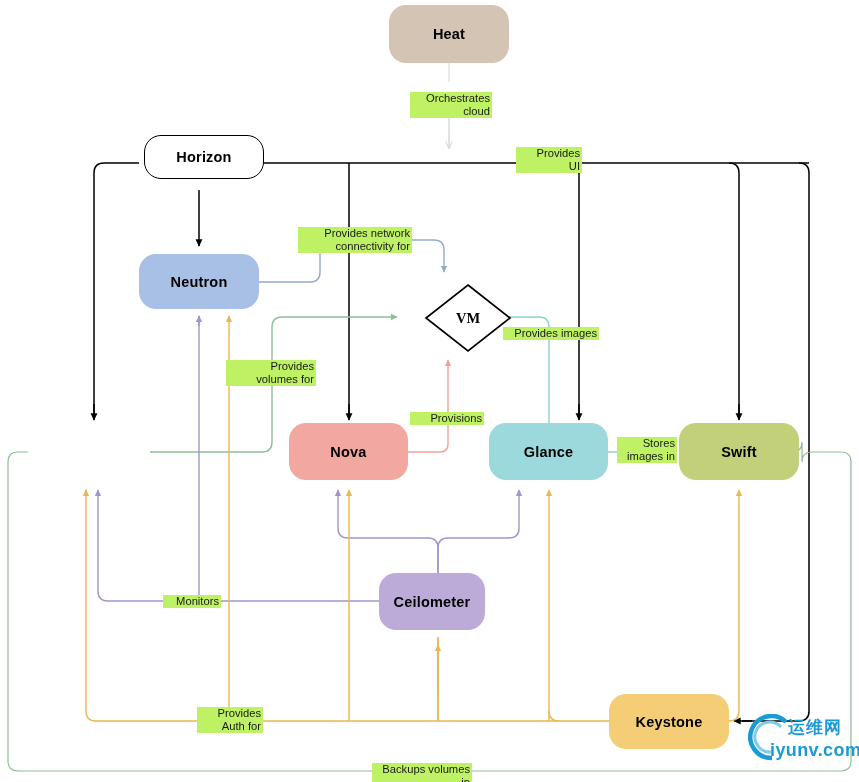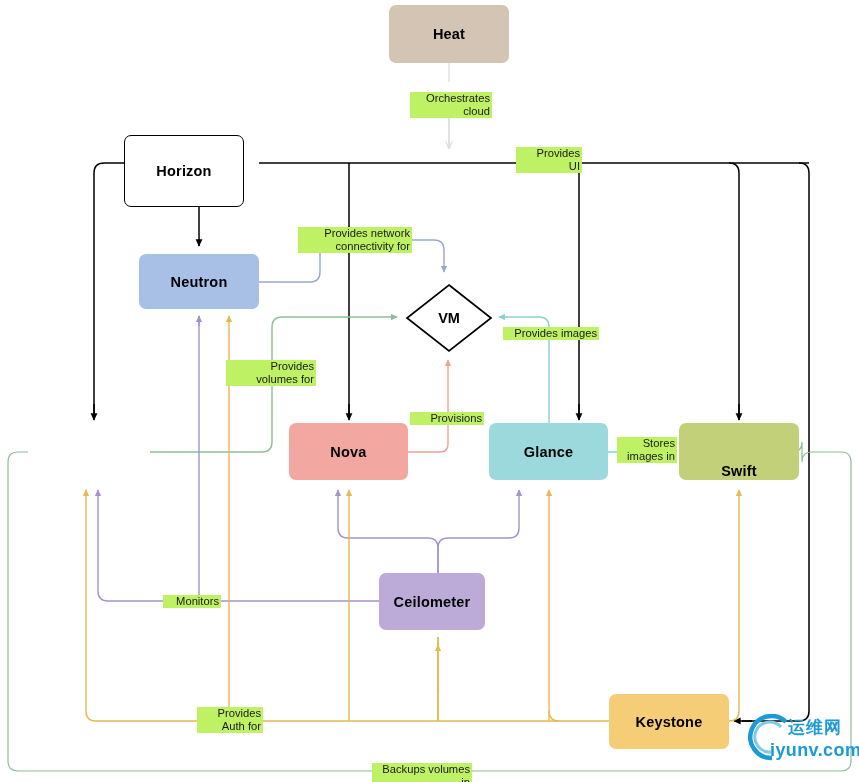--- a/index.html
+++ b/index.html
@@ -23,21 +23,21 @@
     top: 0;
     width: 859px;
     height: 782px;
   }
   .node {
     position: absolute;
     box-sizing: border-box;
     display: flex;
     align-items: center;
     justify-content: center;
-    border-radius: 7px;
+    border-radius: 17px;
     font-weight: bold;
     font-size: 14.5px;
     color: #000000;
     letter-spacing: 0.2px;
     text-align: center;
   }
   .node.plain {
     background: #ffffff;
     border: 1.6px solid #000000;
   }
@@ -215,45 +215,45 @@
     <g>
       <path d="M28,452 L18,452 Q8,452 8,462 L8,761 Q8,771 18,771 L372,771" stroke="#8dbf96" stroke-width="1.2" fill="none"></path>
       <path d="M468,771 L841,771 Q851,771 851,761 L851,462 Q851,452 841,452 L812,452 Q802,452 802,462 L802,442 Q802,452 792,452 L760,452" stroke="#8dbf96" stroke-width="1.2" fill="none" marker-end="url(#ar-green)"></path>
     </g>
   </svg>
 
   <div class="node filled" style="left:389px; top:5px; width:120px; height:58px; background:#d3c4b4;">
     <span>Heat</span>
   </div>
 
-  <div class="node plain" style="left:124px; top:135px; width:120px; height:72px;">
+  <div class="node plain" style="left:144px; top:135px; width:120px; height:44px;">
     <span>Horizon</span>
   </div>
 
   <div class="node filled" style="left:139px; top:254px; width:120px; height:55px; background:#a8bfe6;">
     <span>Neutron</span>
   </div>
 
-  <div class="diamond-wrap" style="left:405px; top:283px; width:88px; height:70px;">
+  <div class="diamond-wrap" style="left:424px; top:283px; width:88px; height:70px;font-family:Liberation Serif, serif;">
     <svg width="88" height="70" viewBox="0 0 88 70" xmlns="http://www.w3.org/2000/svg">
       <path d="M44,2 L86,35 L44,68 L2,35 Z" fill="#ffffff" stroke="#000000" stroke-width="1.7"></path>
     </svg>
     <div class="diamond-label">VM</div>
   </div>
 
 
   <div class="node filled" style="left:289px; top:423px; width:119px; height:57px; background:#f2a8a0;">
     <span>Nova</span>
   </div>
 
   <div class="node filled" style="left:489px; top:423px; width:119px; height:57px; background:#9bd9dc;">
     <span>Glance</span>
   </div>
 
-  <div class="node filled" style="left:679px; top:423px; width:120px; height:57px; background:#c2d07a;align-items:flex-end;">
+  <div class="node filled" style="left:679px; top:423px; width:120px; height:57px; background:#c2d07a;">
     <span>Swift</span>
   </div>
 
   <div class="node filled" style="left:379px; top:573px; width:106px; height:57px; background:#bcabd9;">
     <span>Ceilometer</span>
   </div>
 
   <div class="node filled" style="left:609px; top:694px; width:120px; height:55px; background:#f5cd76;">
     <span>Keystone</span>
   </div>

